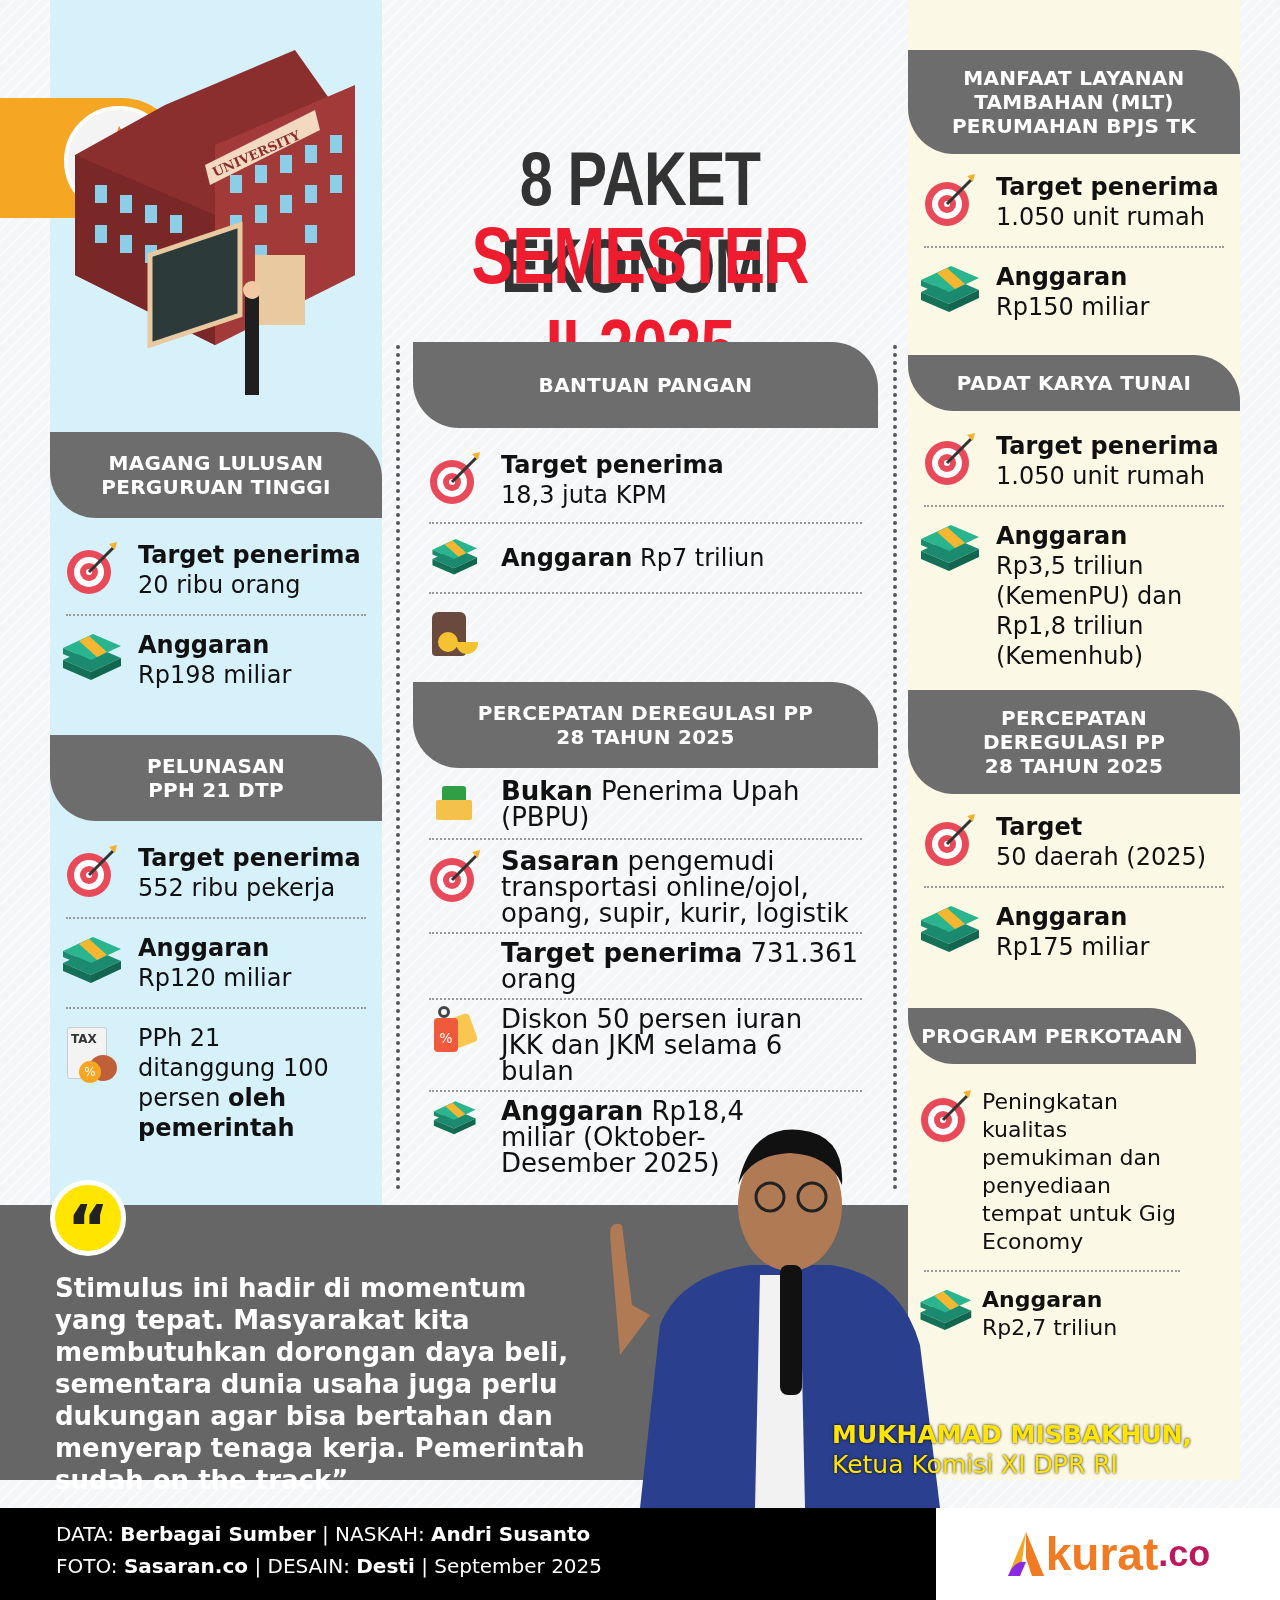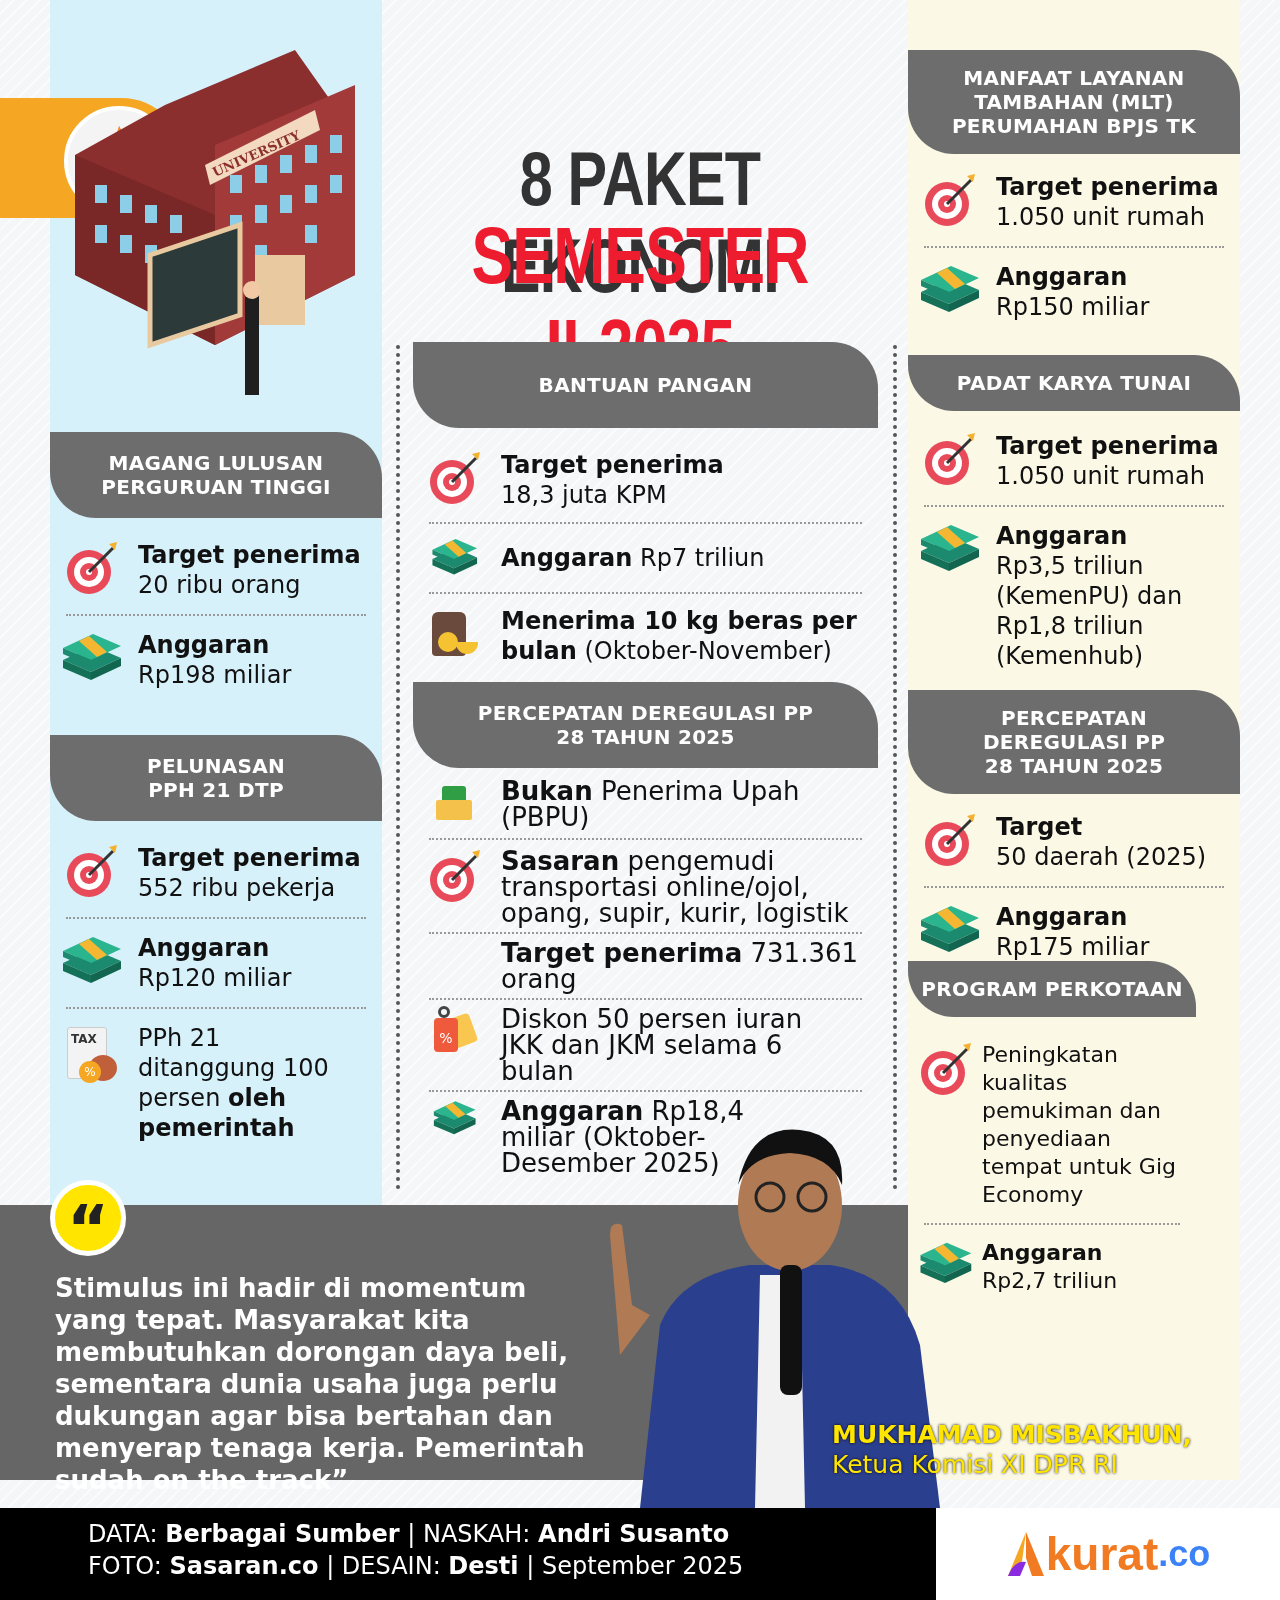--- a/index.html
+++ b/index.html
@@ -19,21 +19,21 @@
 .sm{font-size:26px;line-height:26px}
 
 .badge-bar{position:absolute;left:0;top:98px;width:182px;height:120px;background:#f5a623;border-radius:0 60px 60px 0}
 .badge{position:absolute;left:64px;top:106px;width:110px;height:110px;border-radius:50%;background:#f4f4f4;border:4px solid #fff}
 
 .title1{position:absolute;left:380px;top:135px;width:520px;text-align:center;font-family:"Liberation Sans",sans-serif;font-weight:bold;font-size:76px;color:#333;transform:scaleX(0.78);letter-spacing:-1px}
 .title2{position:absolute;left:380px;top:210px;width:520px;text-align:center;font-family:"Liberation Sans",sans-serif;font-weight:bold;font-size:80px;color:#ed1c2e;transform:scaleX(0.78);letter-spacing:-1px}
 .quote-bar{position:absolute;left:0;top:1205px;width:908px;height:275px;background:#666}
 .quote-circle{position:absolute;left:50px;top:1180px;width:76px;height:76px;border-radius:50%;background:#ffe500;border:5px solid #fff;display:flex;align-items:center;justify-content:center;font-size:64px;font-weight:bold;color:#222;line-height:1;padding-top:22px}
 .quote-text{position:absolute;left:55px;top:1272px;width:540px;color:#fff;font-size:26px;line-height:32px;font-weight:bold}
-.footer{position:absolute;left:0;top:1508px;width:936px;height:92px;background:#000;color:#fff;padding:10px 0 0 88px;font-size:24px;line-height:32px}
+.footer{position:absolute;left:0;top:1508px;width:936px;height:92px;background:#000;color:#fff;padding:10px 0 0 56px;font-size:20px;line-height:32px}
 .footer .b{font-weight:bold}
 .logo-box{position:absolute;left:936px;top:1508px;width:344px;height:92px;background:#fff;display:flex;align-items:center;justify-content:center}
 .person{position:absolute;left:600px;top:1125px;width:360px;height:383px}
 .speaker{position:absolute;left:832px;top:1420px;width:400px;color:#ffe500;font-weight:bold;font-size:25px;line-height:30px;text-shadow:0 0 3px #000}
 </style>
 </head>
 <body>
 
 <div class="col-left"></div>
 <div class="col-right"></div>
@@ -220,21 +220,20 @@
   </div>
   <div class="sep" style="margin:12px 16px"></div>
   <div class="item" style="padding-left:8px">
     <div class="ico">
         <span style="position:relative;display:block;width:52px;height:52px">
       <span style="position:absolute;left:4px;top:6px;width:34px;height:44px;background:#6b4a3e;border-radius:6px 6px 4px 4px"></span>
       <span style="position:absolute;left:10px;top:26px;width:20px;height:20px;border-radius:50%;background:#f5c331"></span>
       <span style="position:absolute;left:28px;top:36px;width:22px;height:12px;border-radius:0 0 12px 12px;background:#f5c331"></span>
     </span>
       </div>
-    <div class="t"><span class="b">Menerima 10 kg beras per bulan</span> <span>(Oktober-November)</span></div>
   </div>
 </section>
 
 <section style="position:absolute;left:413px;top:682px;width:465px">
   <div class="hdr" style="height:86px;padding:0 60px">PERCEPATAN DEREGULASI PP 28 TAHUN 2025</div>
   <div class="item" style="margin-top:10px;padding-left:8px;align-items:center">
     <div class="ico">
         <span style="position:relative;display:block;width:40px;height:36px">
       <span style="position:absolute;left:8px;top:0;width:24px;height:22px;background:#2f9e44;border-radius:3px"></span>
       <span style="position:absolute;left:2px;top:14px;width:36px;height:20px;background:#f4c24a;border-radius:2px"></span>
@@ -408,21 +407,21 @@
           </svg>
     </span>
       </div>
     <div class="t">
         <div class="b">Anggaran</div>
         <div>Rp175 miliar</div>
       </div>
   </div>
 </section>
 
-<section style="position:absolute;left:908px;top:961px;width:288px">
+<section style="position:absolute;left:908px;top:1008px;width:288px">
   <div class="hdr" style="height:56px">PROGRAM PERKOTAAN</div>
   <div class="item" style="margin-top:24px;padding-left:4px;gap:4px">
     <div class="ico">
         <span>
       <svg width="56" height="56" viewBox="0 0 56 56">
             <circle cx="26" cy="32" r="22" fill="#e84a5a"></circle>
             <circle cx="26" cy="32" r="15" fill="#fff"></circle>
             <circle cx="26" cy="32" r="9" fill="#e84a5a"></circle>
             <circle cx="26" cy="32" r="3" fill="#fff"></circle>
             <line x1="26" y1="32" x2="50" y2="8" stroke="#333" stroke-width="3"></line>
@@ -494,14 +493,14 @@
     <span>September 2025</span>
   </div>
 </div>
 <div class="logo-box">
   <svg width="40" height="48" viewBox="0 0 40 48">
       <polygon points="20,2 38,46 26,46 20,28" fill="#f07b22"></polygon>
       <polygon points="20,2 2,46 14,46" fill="#f5a623"></polygon>
       <path d="M2,46 Q8,30 20,32 L14,46 Z" fill="#8a2be2"></path>
     </svg>
   <span style="font-family:'Liberation Sans',sans-serif;font-weight:bold;font-size:46px;color:#f07b22">kurat</span>
-    <span style="font-family:'Liberation Sans',sans-serif;font-weight:bold;font-size:36px;color:#3b82f6">.co</span>
+    <span style="font-family:'Liberation Sans',sans-serif;font-weight:bold;font-size:36px;color:#be185d">.co</span>
 </div>
 
 </body></html>

